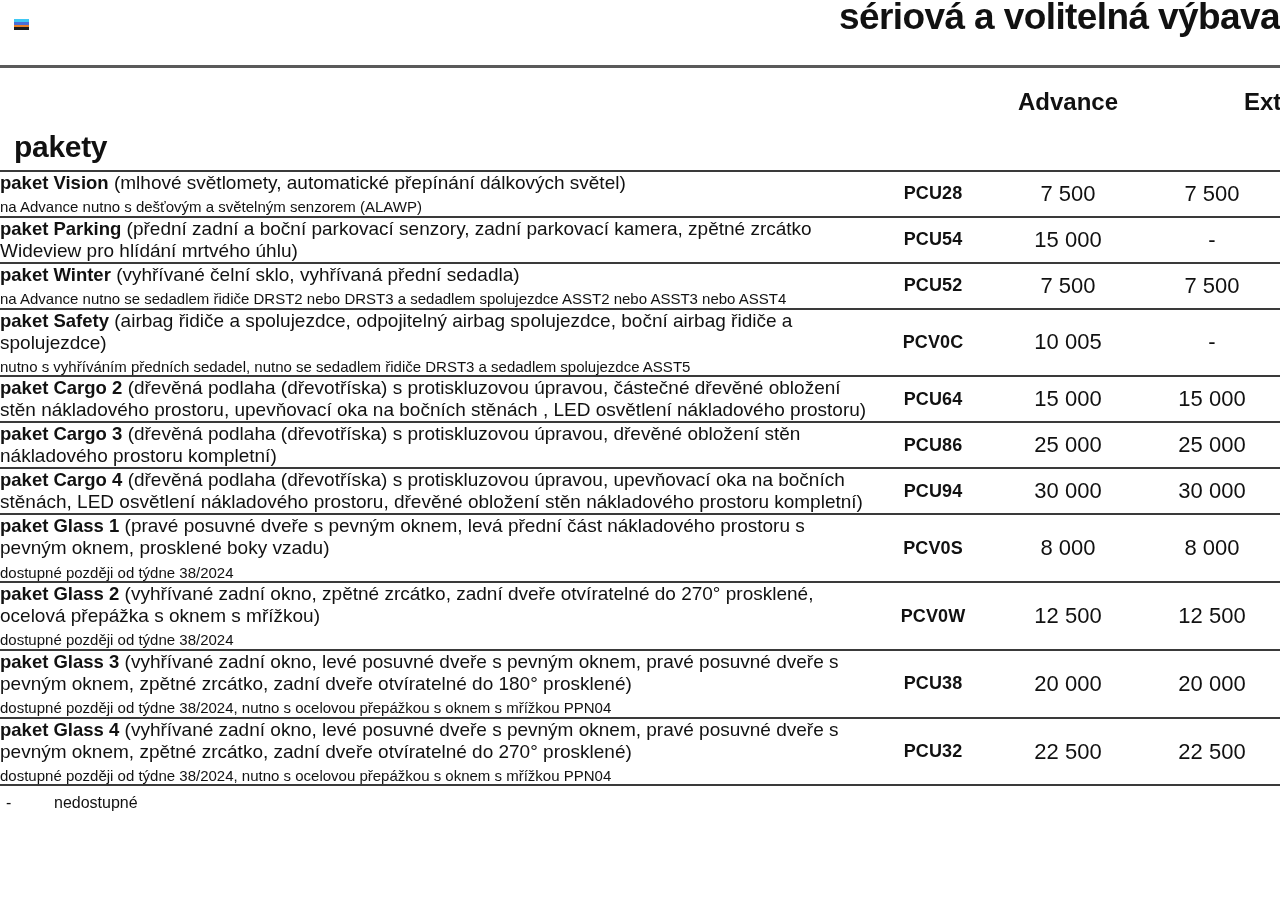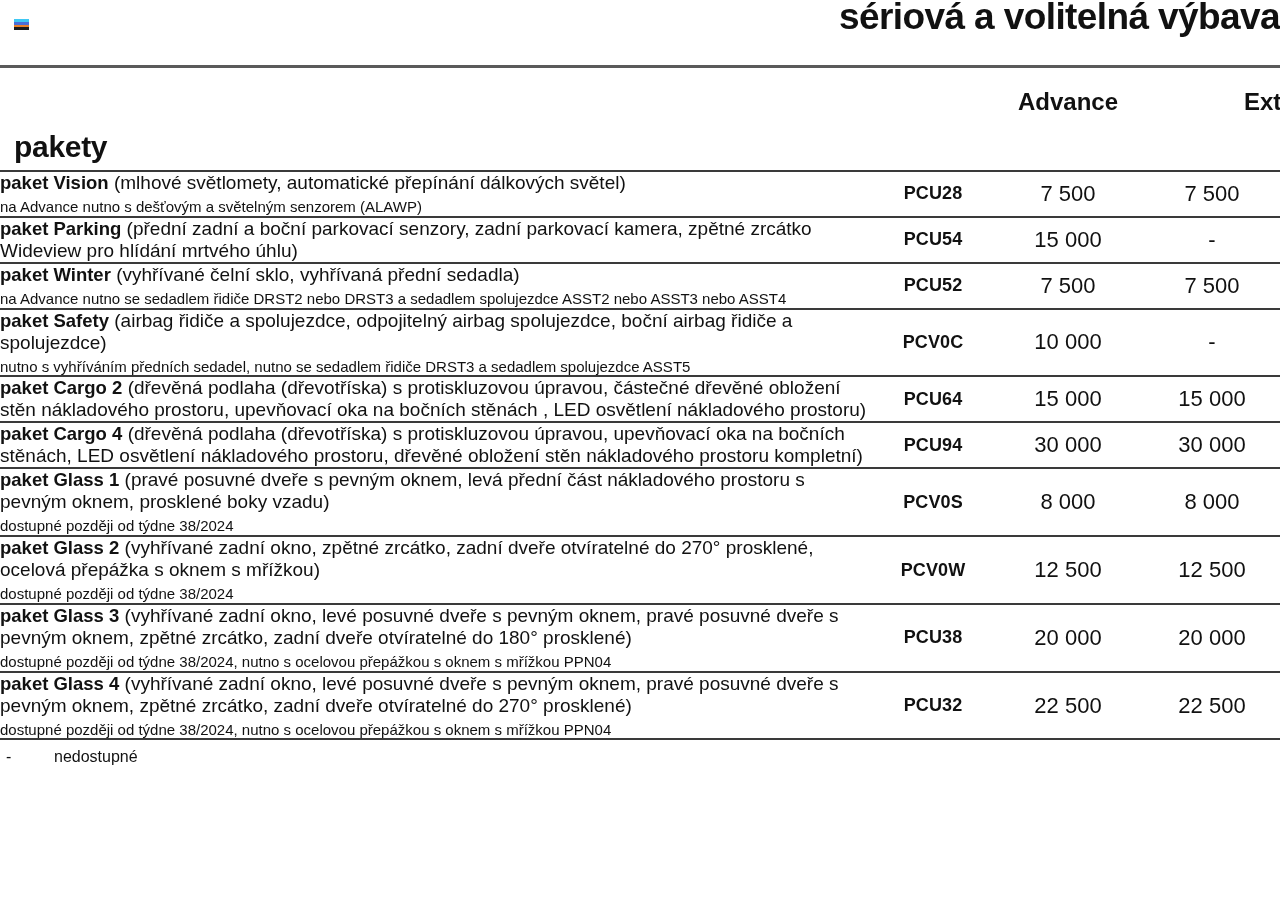--- a/index.html
+++ b/index.html
@@ -170,30 +170,36 @@
       </tr>
       <tr>
         <td class="desc"><span class="opt-name">paket Winter</span><span class="opt-detail"> (vyhřívané čelní sklo, vyhřívaná přední sedadla)</span><span class="opt-note">na Advance nutno se sedadlem řidiče DRST2 nebo DRST3 a sedadlem spolujezdce ASST2 nebo ASST3 nebo ASST4</span></td>
         <td class="code">PCU52</td>
         <td class="price">7 500</td>
         <td class="price">7 500</td>
       </tr>
       <tr>
         <td class="desc"><span class="opt-name">paket Safety</span><span class="opt-detail"> (airbag řidiče a spolujezdce, odpojitelný airbag spolujezdce, boční airbag řidiče a spolujezdce)</span><span class="opt-note">nutno s vyhříváním předních sedadel, nutno se sedadlem řidiče DRST3 a sedadlem spolujezdce ASST5</span></td>
         <td class="code">PCV0C</td>
-        <td class="price">10 000</td>
+        <td class="price">10 005</td>
         <td class="price">-</td>
       </tr>
       <tr>
         <td class="desc"><span class="opt-name">paket Cargo 2</span><span class="opt-detail"> (dřevěná podlaha (dřevotříska) s protiskluzovou úpravou, částečné dřevěné obložení stěn nákladového prostoru, upevňovací oka na bočních stěnách , LED osvětlení nákladového prostoru)</span></td>
         <td class="code">PCU64</td>
         <td class="price">15 000</td>
         <td class="price">15 000</td>
       </tr>
       <tr>
+        <td class="desc"><span class="opt-name">paket Cargo 3</span><span class="opt-detail"> (dřevěná podlaha (dřevotříska) s protiskluzovou úpravou, dřevěné obložení stěn nákladového prostoru kompletní)</span></td>
+        <td class="code">PCU86</td>
+        <td class="price">25 000</td>
+        <td class="price">25 000</td>
+      </tr>
+      <tr>
         <td class="desc"><span class="opt-name">paket Cargo 4</span><span class="opt-detail"> (dřevěná podlaha (dřevotříska) s protiskluzovou úpravou, upevňovací oka na bočních stěnách, LED osvětlení nákladového prostoru, dřevěné obložení stěn nákladového prostoru kompletní)</span></td>
         <td class="code">PCU94</td>
         <td class="price">30 000</td>
         <td class="price">30 000</td>
       </tr>
       <tr>
         <td class="desc"><span class="opt-name">paket Glass 1</span><span class="opt-detail"> (pravé posuvné dveře s pevným oknem, levá přední část nákladového prostoru s pevným oknem, prosklené boky vzadu)</span><span class="opt-note">dostupné později od týdne 38/2024</span></td>
         <td class="code">PCV0S</td>
         <td class="price">8 000</td>
         <td class="price">8 000</td>

